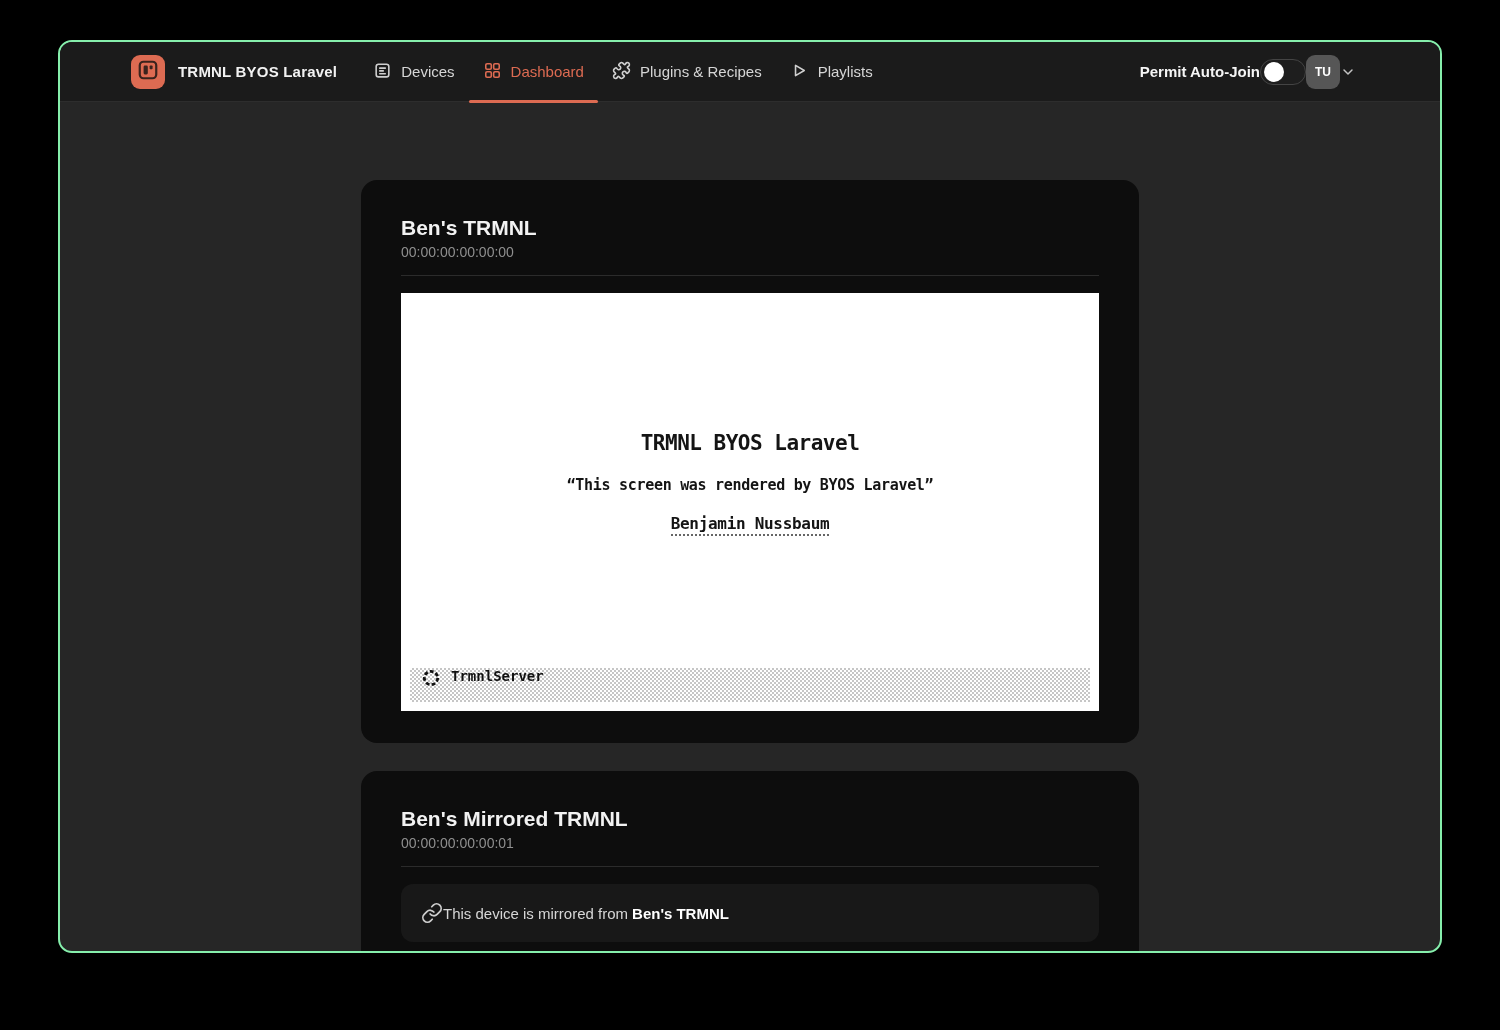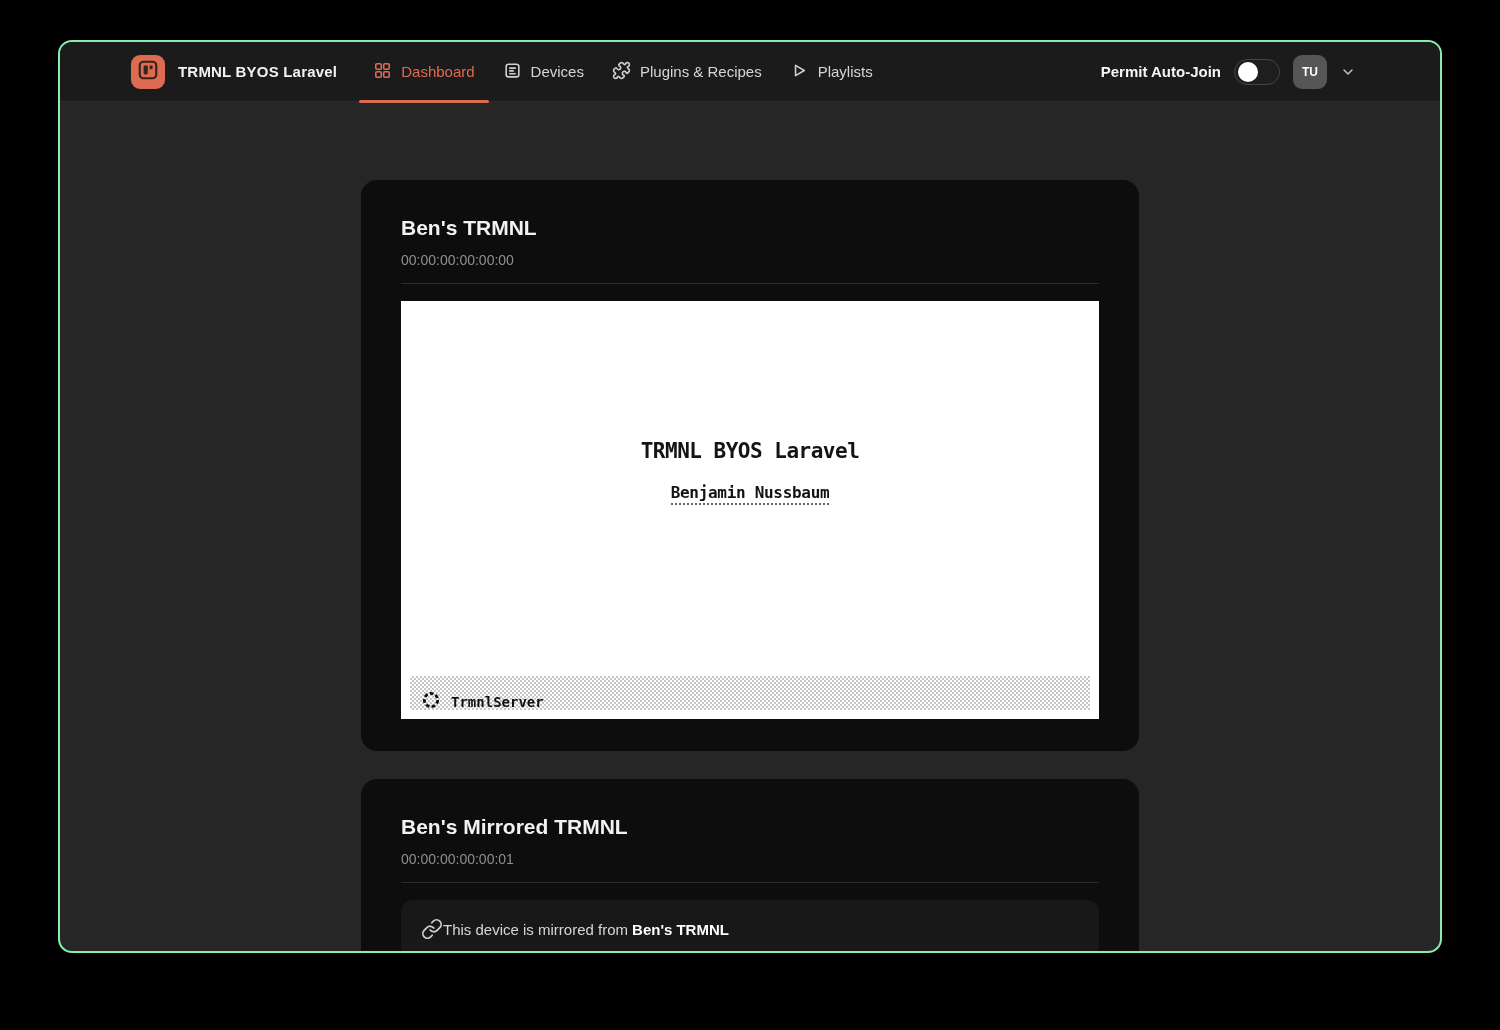--- a/index.html
+++ b/index.html
@@ -27,21 +27,21 @@
     display: flex; align-items: center; gap: 9px; padding: 0 14px; height: 100%;
     color: #d6d6d6; font-size: 15px; cursor: pointer; position: relative; white-space: nowrap;
   }
   .nav-item svg { stroke: #cfcfcf; }
   .nav-item.active { color: #dd6b52; }
   .nav-item.active svg { stroke: #dd6b52; }
   .nav-item.active::after {
     content: ""; position: absolute; left: 0; right: 0; bottom: -1px; height: 3px;
     background: #dd6b52; border-radius: 2px;
   }
-  .nav-right { margin-left: auto; display: flex; align-items: center; gap: 13px; }
+  .nav-right { margin-left: auto; display: flex; align-items: center; }
   .toggle-label { color: #f5f5f5; font-weight: 600; font-size: 15px; white-space: nowrap; }
   .toggle {
     width: 46px; height: 26px; border-radius: 13px; background: #1e1e1e;
     border: 1px solid #444; position: relative; cursor: pointer; flex: none;
   }
   .toggle .knob {
     position: absolute; left: 3px; top: 2px; width: 20px; height: 20px;
     border-radius: 50%; background: #fff;
   }
   .avatar {
@@ -54,39 +54,39 @@
   
   .content {
     height: calc(100% - 60px); overflow: hidden;
     display: flex; flex-direction: column; align-items: center; padding-top: 78px;
   }
   .card {
     width: 778px; background: #0d0d0d; border-radius: 16px;
     padding: 36px 40px 32px; flex: none;
   }
   .device-name { color: #f2f2f2; font-size: 21px; font-weight: 600; }
-  .device-mac { color: #8f8f8f; font-size: 14px; margin-top: 12px; }
+  .device-mac { color: #8f8f8f; font-size: 14px; margin-top: 4px; }
   .divider { height: 1px; background: #2b2b2b; margin: 15px 0 17px; }
 
   
   .screen {
     width: 698px; height: 418px; background: #ffffff; position: relative;
     font-family: "DejaVu Sans Mono", monospace; text-align: center; color: #141414;
   }
   .screen-title { padding-top: 138px; font-size: 21px; font-weight: bold; letter-spacing: -0.5px; }
   .screen-quote { margin-top: 21px; font-size: 15px; font-weight: bold; letter-spacing: -0.3px; }
   .screen-author {
     display: inline-block; margin-top: 20px; font-size: 16px; font-weight: bold;
     border-bottom: 2px dotted #666; padding-bottom: 1px; letter-spacing: -0.3px;
   }
   .screen-badge {
     position: absolute; left: 9px; right: 9px; bottom: 9px; height: 34px;
     background-image: conic-gradient(#c6c6c6 25%, #ffffff 0 50%, #c6c6c6 0 75%, #ffffff 0);
     background-size: 4px 4px;
-    display: flex; align-items: flex-end; padding-left: 11px; gap: 10px;
+    display: flex; align-items: flex-start; padding-left: 11px; gap: 10px;
   }
   .badge-label { font-size: 14px; font-weight: bold; color: #111; }
 
   
   .card.mirrored { margin-top: 28px; height: 330px; }
   .mirror-box {
     margin-top: 15px; height: 58px; background: #181818; border-radius: 12px;
     display: flex; align-items: center; padding: 0 20px; 
   }
   .mirror-text { color: #d6d6d6; font-size: 15px; }
@@ -105,44 +105,44 @@
         <svg width="22" height="22" viewBox="0 0 24 24" fill="none">
           <rect x="3" y="3" width="18" height="18" rx="4" stroke="#3a231d" stroke-width="2.4"></rect>
           <rect x="7.2" y="7.2" width="4.6" height="9.6" rx="1.4" fill="#3a231d"></rect>
           <rect x="13.8" y="7.2" width="3.2" height="4" rx="0.8" fill="#3a231d"></rect>
         </svg>
       </span>
     </div>
     <div class="brand">TRMNL BYOS Laravel</div>
 
     <div class="menu">
+      <div class="nav-item">
+        <span>
+          <svg width="19" height="19" viewBox="0 0 24 24" fill="none" stroke-width="2" stroke-linecap="round">
+            <rect x="4" y="4" width="16" height="16" rx="3" stroke="inherit"></rect>
+            <line x1="8.5" y1="9" x2="15.5" y2="9" stroke="inherit"></line>
+            <line x1="8.5" y1="12.5" x2="13" y2="12.5" stroke="inherit"></line>
+            <line x1="8.5" y1="16" x2="15.5" y2="16" stroke="inherit"></line>
+          </svg>
+        </span>
+        <span>Devices</span>
+      </div>
       <div class="nav-item active">
         <span>
           <svg width="19" height="19" viewBox="0 0 24 24" fill="none" stroke-width="2">
             <rect x="3.5" y="3.5" width="7" height="7" rx="1.6" stroke="inherit"></rect>
             <rect x="13.5" y="3.5" width="7" height="7" rx="1.6" stroke="inherit"></rect>
             <rect x="3.5" y="13.5" width="7" height="7" rx="1.6" stroke="inherit"></rect>
             <rect x="13.5" y="13.5" width="7" height="7" rx="1.6" stroke="inherit"></rect>
           </svg>
         </span>
         <span>Dashboard</span>
       </div>
       <div class="nav-item">
         <span>
-          <svg width="19" height="19" viewBox="0 0 24 24" fill="none" stroke-width="2" stroke-linecap="round">
-            <rect x="4" y="4" width="16" height="16" rx="3" stroke="inherit"></rect>
-            <line x1="8.5" y1="9" x2="15.5" y2="9" stroke="inherit"></line>
-            <line x1="8.5" y1="12.5" x2="13" y2="12.5" stroke="inherit"></line>
-            <line x1="8.5" y1="16" x2="15.5" y2="16" stroke="inherit"></line>
-          </svg>
-        </span>
-        <span>Devices</span>
-      </div>
-      <div class="nav-item">
-        <span>
           <svg width="19" height="19" viewBox="0 0 24 24" fill="none" stroke-width="2" stroke-linejoin="round">
             <path d="M19.439 7.85c-.049.322.059.648.289.878l1.568 1.568c.47.47.706 1.087.706 1.704s-.235 1.233-.706 1.704l-1.611 1.611a.98.98 0 0 1-.837.276c-.47-.07-.802-.48-.968-.925a2.501 2.501 0 1 0-3.214 3.214c.446.166.855.497.925.968a.979.979 0 0 1-.276.837l-1.61 1.61a2.404 2.404 0 0 1-1.705.707 2.402 2.402 0 0 1-1.704-.706l-1.568-1.568a1.026 1.026 0 0 0-.877-.29c-.493.074-.84.504-1.02.968a2.5 2.5 0 1 1-3.237-3.237c.464-.18.894-.527.967-1.02a1.026 1.026 0 0 0-.289-.877l-1.568-1.568A2.402 2.402 0 0 1 1.998 12c0-.617.236-1.234.706-1.704L4.23 8.77c.24-.24.581-.353.917-.303.515.077.877.528 1.073 1.01a2.5 2.5 0 1 0 3.259-3.259c-.482-.196-.933-.558-1.01-1.073-.05-.336.062-.676.303-.917l1.525-1.525A2.402 2.402 0 0 1 12 1.998c.617 0 1.234.236 1.704.706l1.568 1.568c.23.23.556.338.877.29.493-.074.84-.504 1.02-.968a2.5 2.5 0 1 1 3.237 3.237c-.464.18-.894.527-.967 1.02Z" stroke="inherit"></path>
           </svg>
         </span>
         <span>Plugins &amp; Recipes</span>
       </div>
       <div class="nav-item">
         <span>
           <svg width="19" height="19" viewBox="0 0 24 24" fill="none" stroke-width="2" stroke-linejoin="round">
             <path d="M7 5.5v13l11-6.5z" stroke="inherit"></path>
@@ -168,20 +168,21 @@
 
   <div class="content">
 
     <div class="card">
       <div class="device-name">Ben's TRMNL</div>
       <div class="device-mac">00:00:00:00:00:00</div>
       <div class="divider"></div>
 
       <div class="screen">
         <div class="screen-title">TRMNL BYOS Laravel</div>
+        <div class="screen-quote">“This screen was rendered by BYOS Laravel”</div>
         <div><span class="screen-author">Benjamin Nussbaum</span></div>
 
         <div class="screen-badge">
           <span style="display:flex;">
             <svg width="20" height="20" viewBox="0 0 24 24" fill="none" stroke="#111" stroke-width="3.4" stroke-linecap="butt">
               <circle cx="12" cy="12" r="8" stroke-dasharray="4.5 2.7"></circle>
             </svg>
           </span>
           <span class="badge-label">TrmnlServer</span>
         </div>

